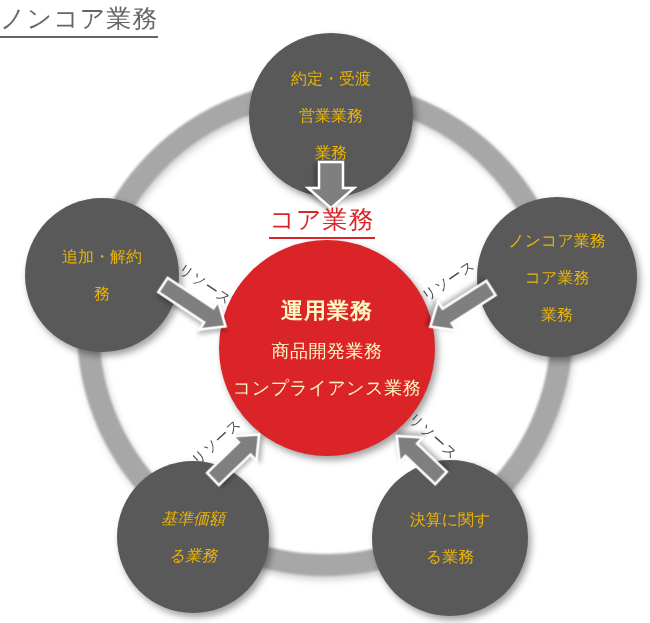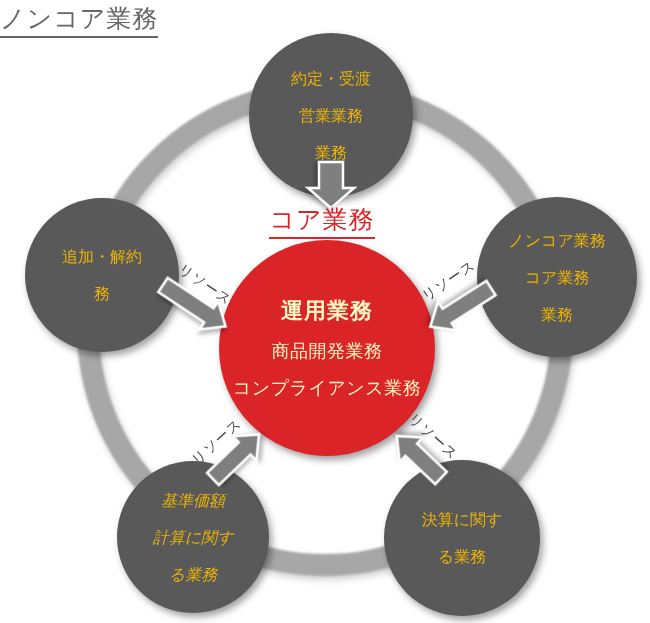--- a/index.html
+++ b/index.html
@@ -17,21 +17,21 @@
     position:absolute;border-radius:50%;z-index:1;
     display:flex;flex-direction:column;align-items:center;justify-content:center;
     text-align:center;box-shadow:3px 4px 7px rgba(0,0,0,0.38);
   }
   .gray-circle{background:var(--noncore-gray,#595959);color:#eab308;font-size:16px;line-height:37px;}
   .red-circle{background:var(--core-red,#DB2428);color:#fef9c3;text-align:right;}
   .circle-top{left:249px;top:33px;width:164px;height:164px;}
   .circle-left{left:25px;top:198px;width:154px;height:154px;}
   .circle-right{left:477px;top:197px;width:160px;height:160px;}
   .circle-bl{left:117px;top:461px;width:152px;height:152px;font-style:italic;}
-  .circle-br{left:384px;top:460px;width:156px;height:156px;}
+  .circle-br{left:372px;top:460px;width:156px;height:156px;}
   .circle-center{left:219px;top:240px;width:216px;height:216px;row-gap:13px;}
   .center-line-main{font-size:22px;font-weight:bold;letter-spacing:1px;}
   .center-line{font-size:18px;letter-spacing:0.5px;}
 
   .page-title{
     position:absolute;left:0;top:2px;width:650px;z-index:4;
   }
   .page-title span{
     display:inline-block;font-size:25px;letter-spacing:1px;color:var(--title-gray,#666666);
     border-bottom:2px solid var(--title-gray,#666666);padding-bottom:1px;
@@ -77,21 +77,20 @@
   </div>
 
   <div class="circle gray-circle circle-right">
     <div>ノンコア業務</div>
     <div>コア業務</div>
     <div>業務</div>
   </div>
 
   <div class="circle gray-circle circle-bl">
     <div>基準価額</div>
-    <div>計算に関す</div>
     <div>る業務</div>
   </div>
 
   <div class="circle gray-circle circle-br">
     <div>決算に関す</div>
     <div>る業務</div>
   </div>
 
   <div class="core-title">
     <span>コア業務</span>

